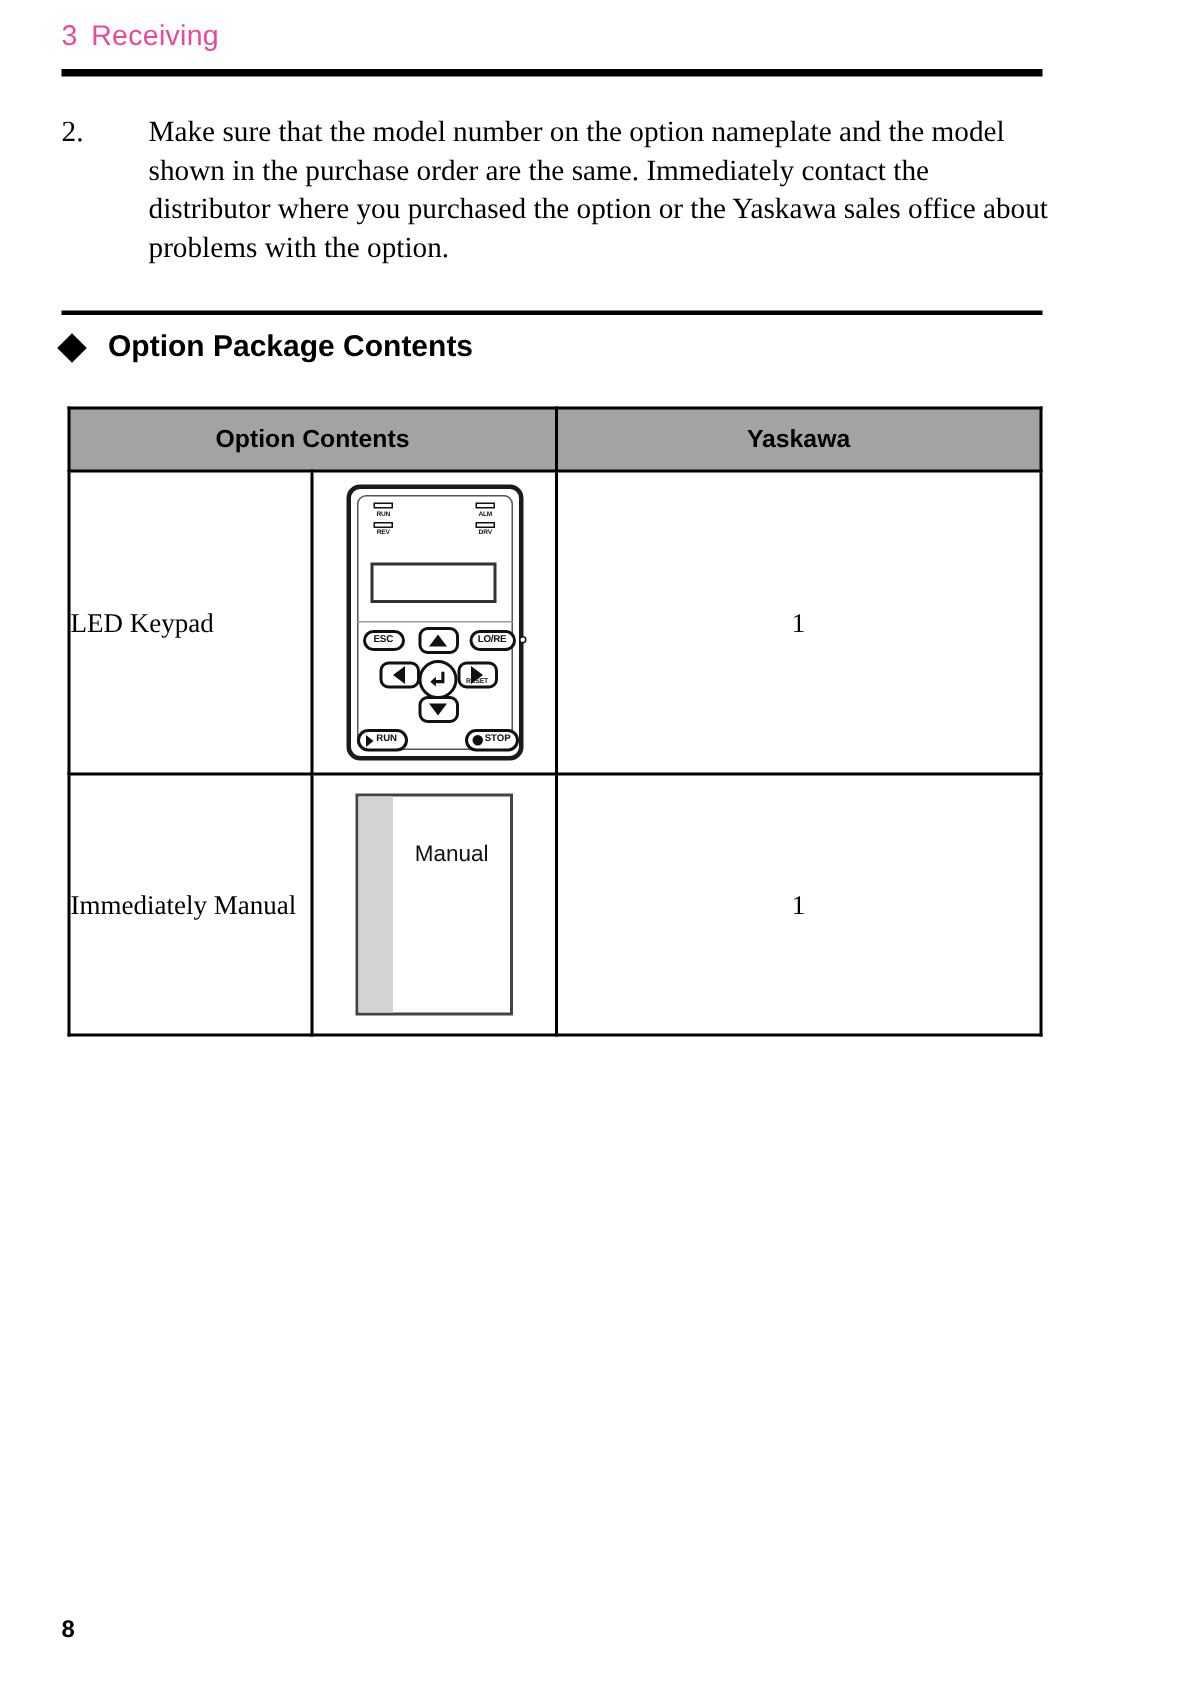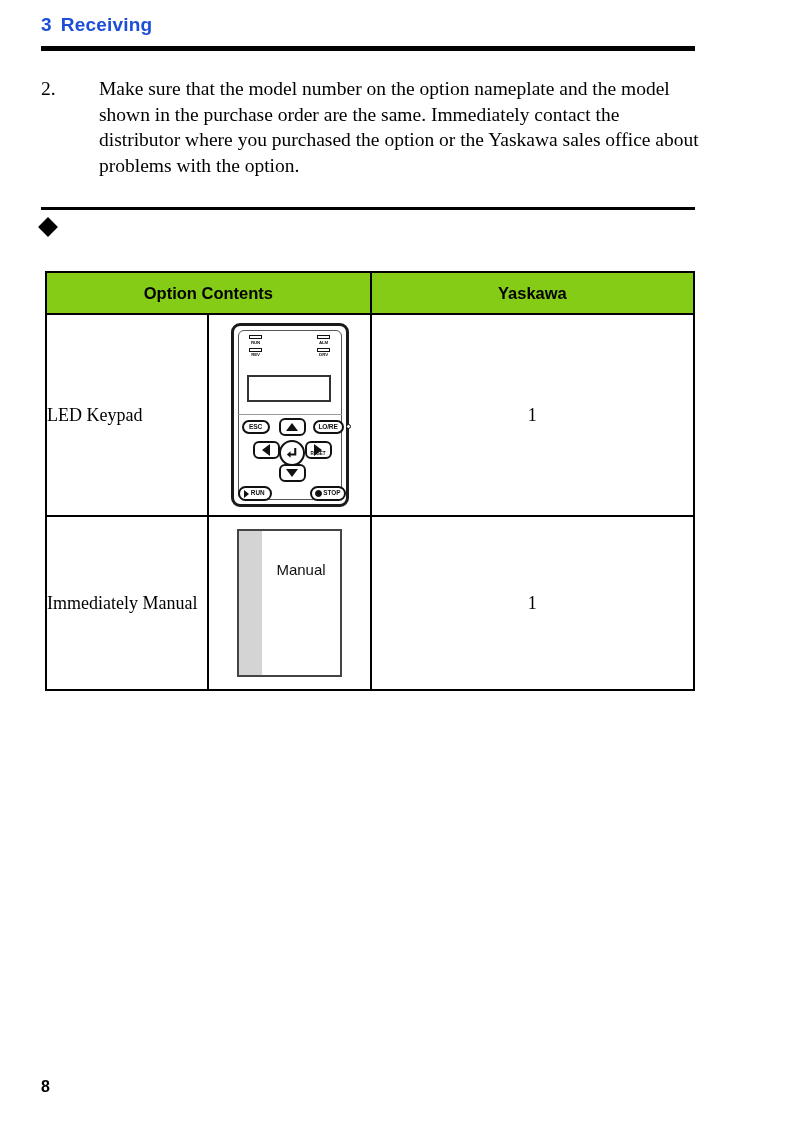--- a/index.html
+++ b/index.html
@@ -24,23 +24,22 @@
   }
 
   
   .chapter-header {
     position: absolute;
     left: 41px;
     top: 14px;
     font-family: "Liberation Sans", sans-serif;
     font-size: 19px;
     letter-spacing: .2px;
-    color: #1d4ed8;
+    color: #ec4899;
     white-space: nowrap;
-    font-weight: bold;
   }
   .chapter-header .num { margin-right: 9px; }
 
   .rule-thick {
     position: absolute;
     left: 41px;
     top: 46px;
     width: 654px;
     height: 5px;
     background: #000;
@@ -106,21 +105,21 @@
     border-collapse: collapse;
     table-layout: fixed;
   }
   .contents-table td,
   .contents-table th {
     border: 2px solid #000;
     padding: 0;
     vertical-align: middle;
   }
   .contents-table thead th {
-    background: #84cc16;
+    background: #a3a3a3;
     font-family: "Liberation Sans", sans-serif;
     font-weight: bold;
     font-size: 16.5px;
     height: 40px;
     text-align: center;
   }
   .col-label { width: 216px; }
   .col-figure { width: 219px; }
   .col-qty   { width: 215px; }
 
@@ -382,20 +381,21 @@
 
   <div class="step">
     <div class="step-num">2.</div>
     <div class="step-text">Make sure that the model number on the option nameplate and the model shown in the purchase order are the same. Immediately contact the distributor where you purchased the option or the Yaskawa sales office about problems with the option.</div>
   </div>
 
   <div class="rule-med"></div>
 
   <div class="section-heading">
     <span class="diamond-bullet"></span>
+    <span>Option Package Contents</span>
   </div>
 
   <table class="contents-table">
     <thead>
       <tr>
         <th class="col-label" colspan="2">Option Contents</th>
         <th class="col-qty">Yaskawa</th>
       </tr>
     </thead>
     <tbody>

